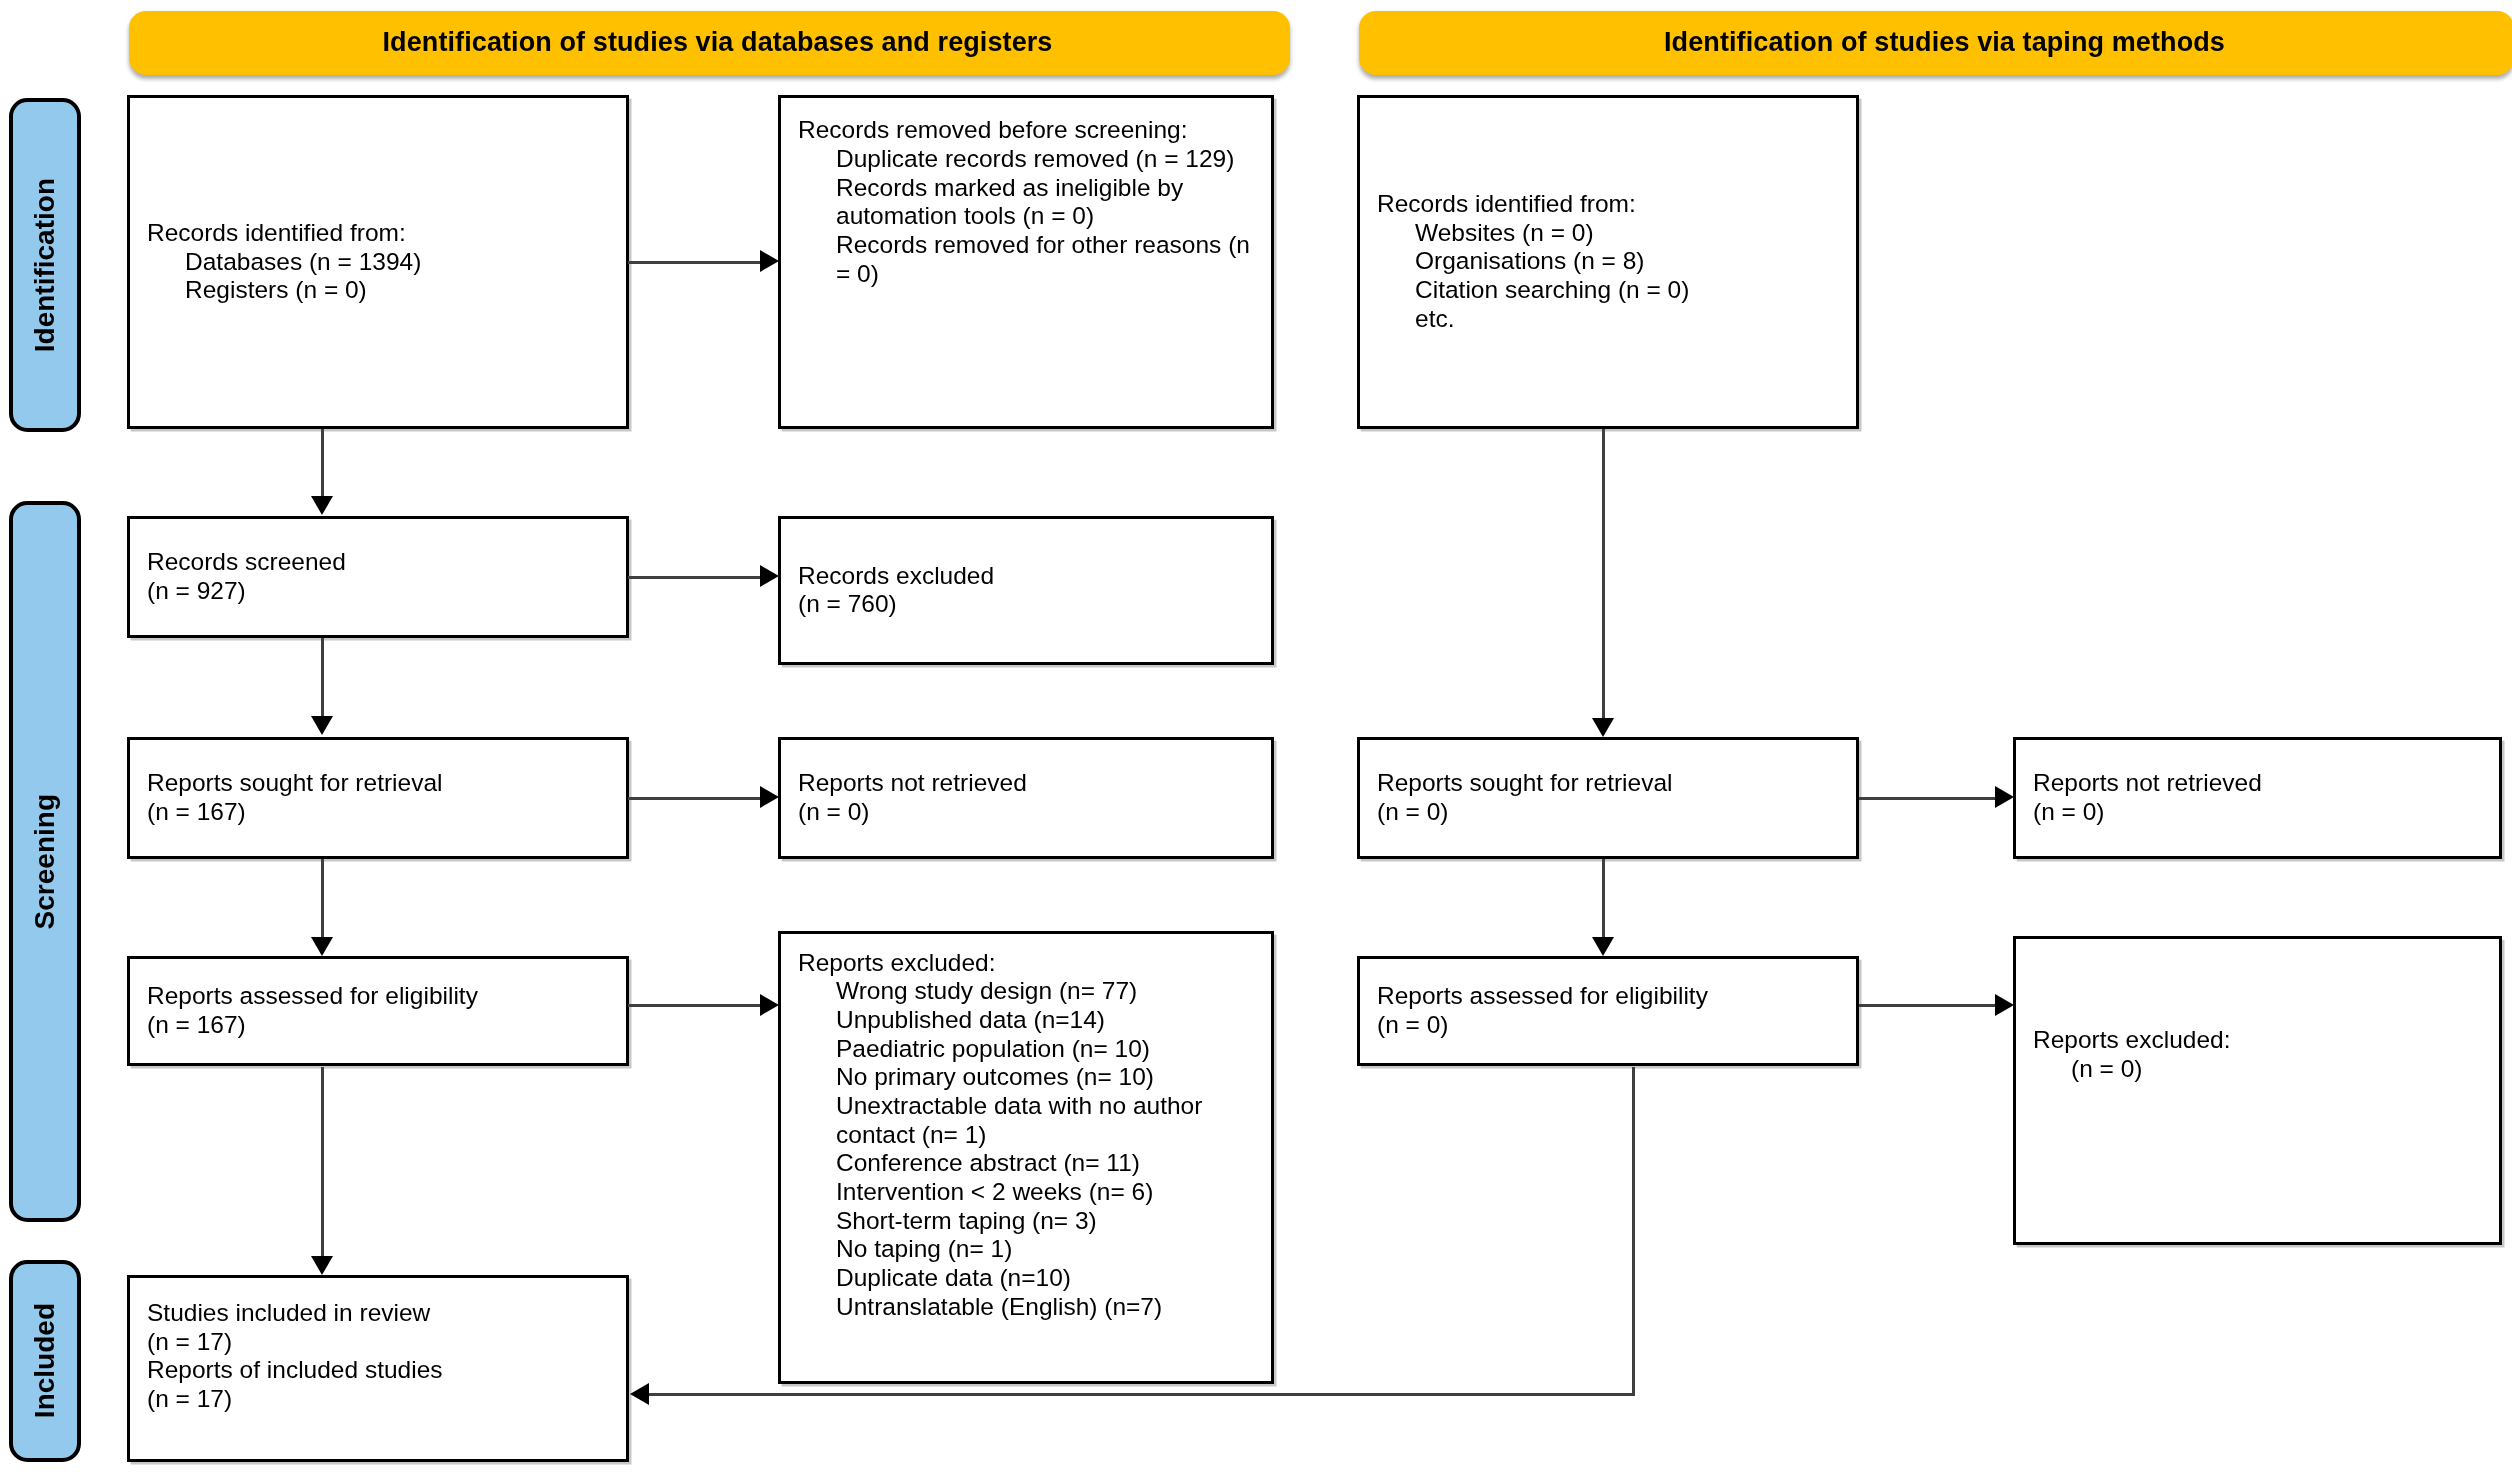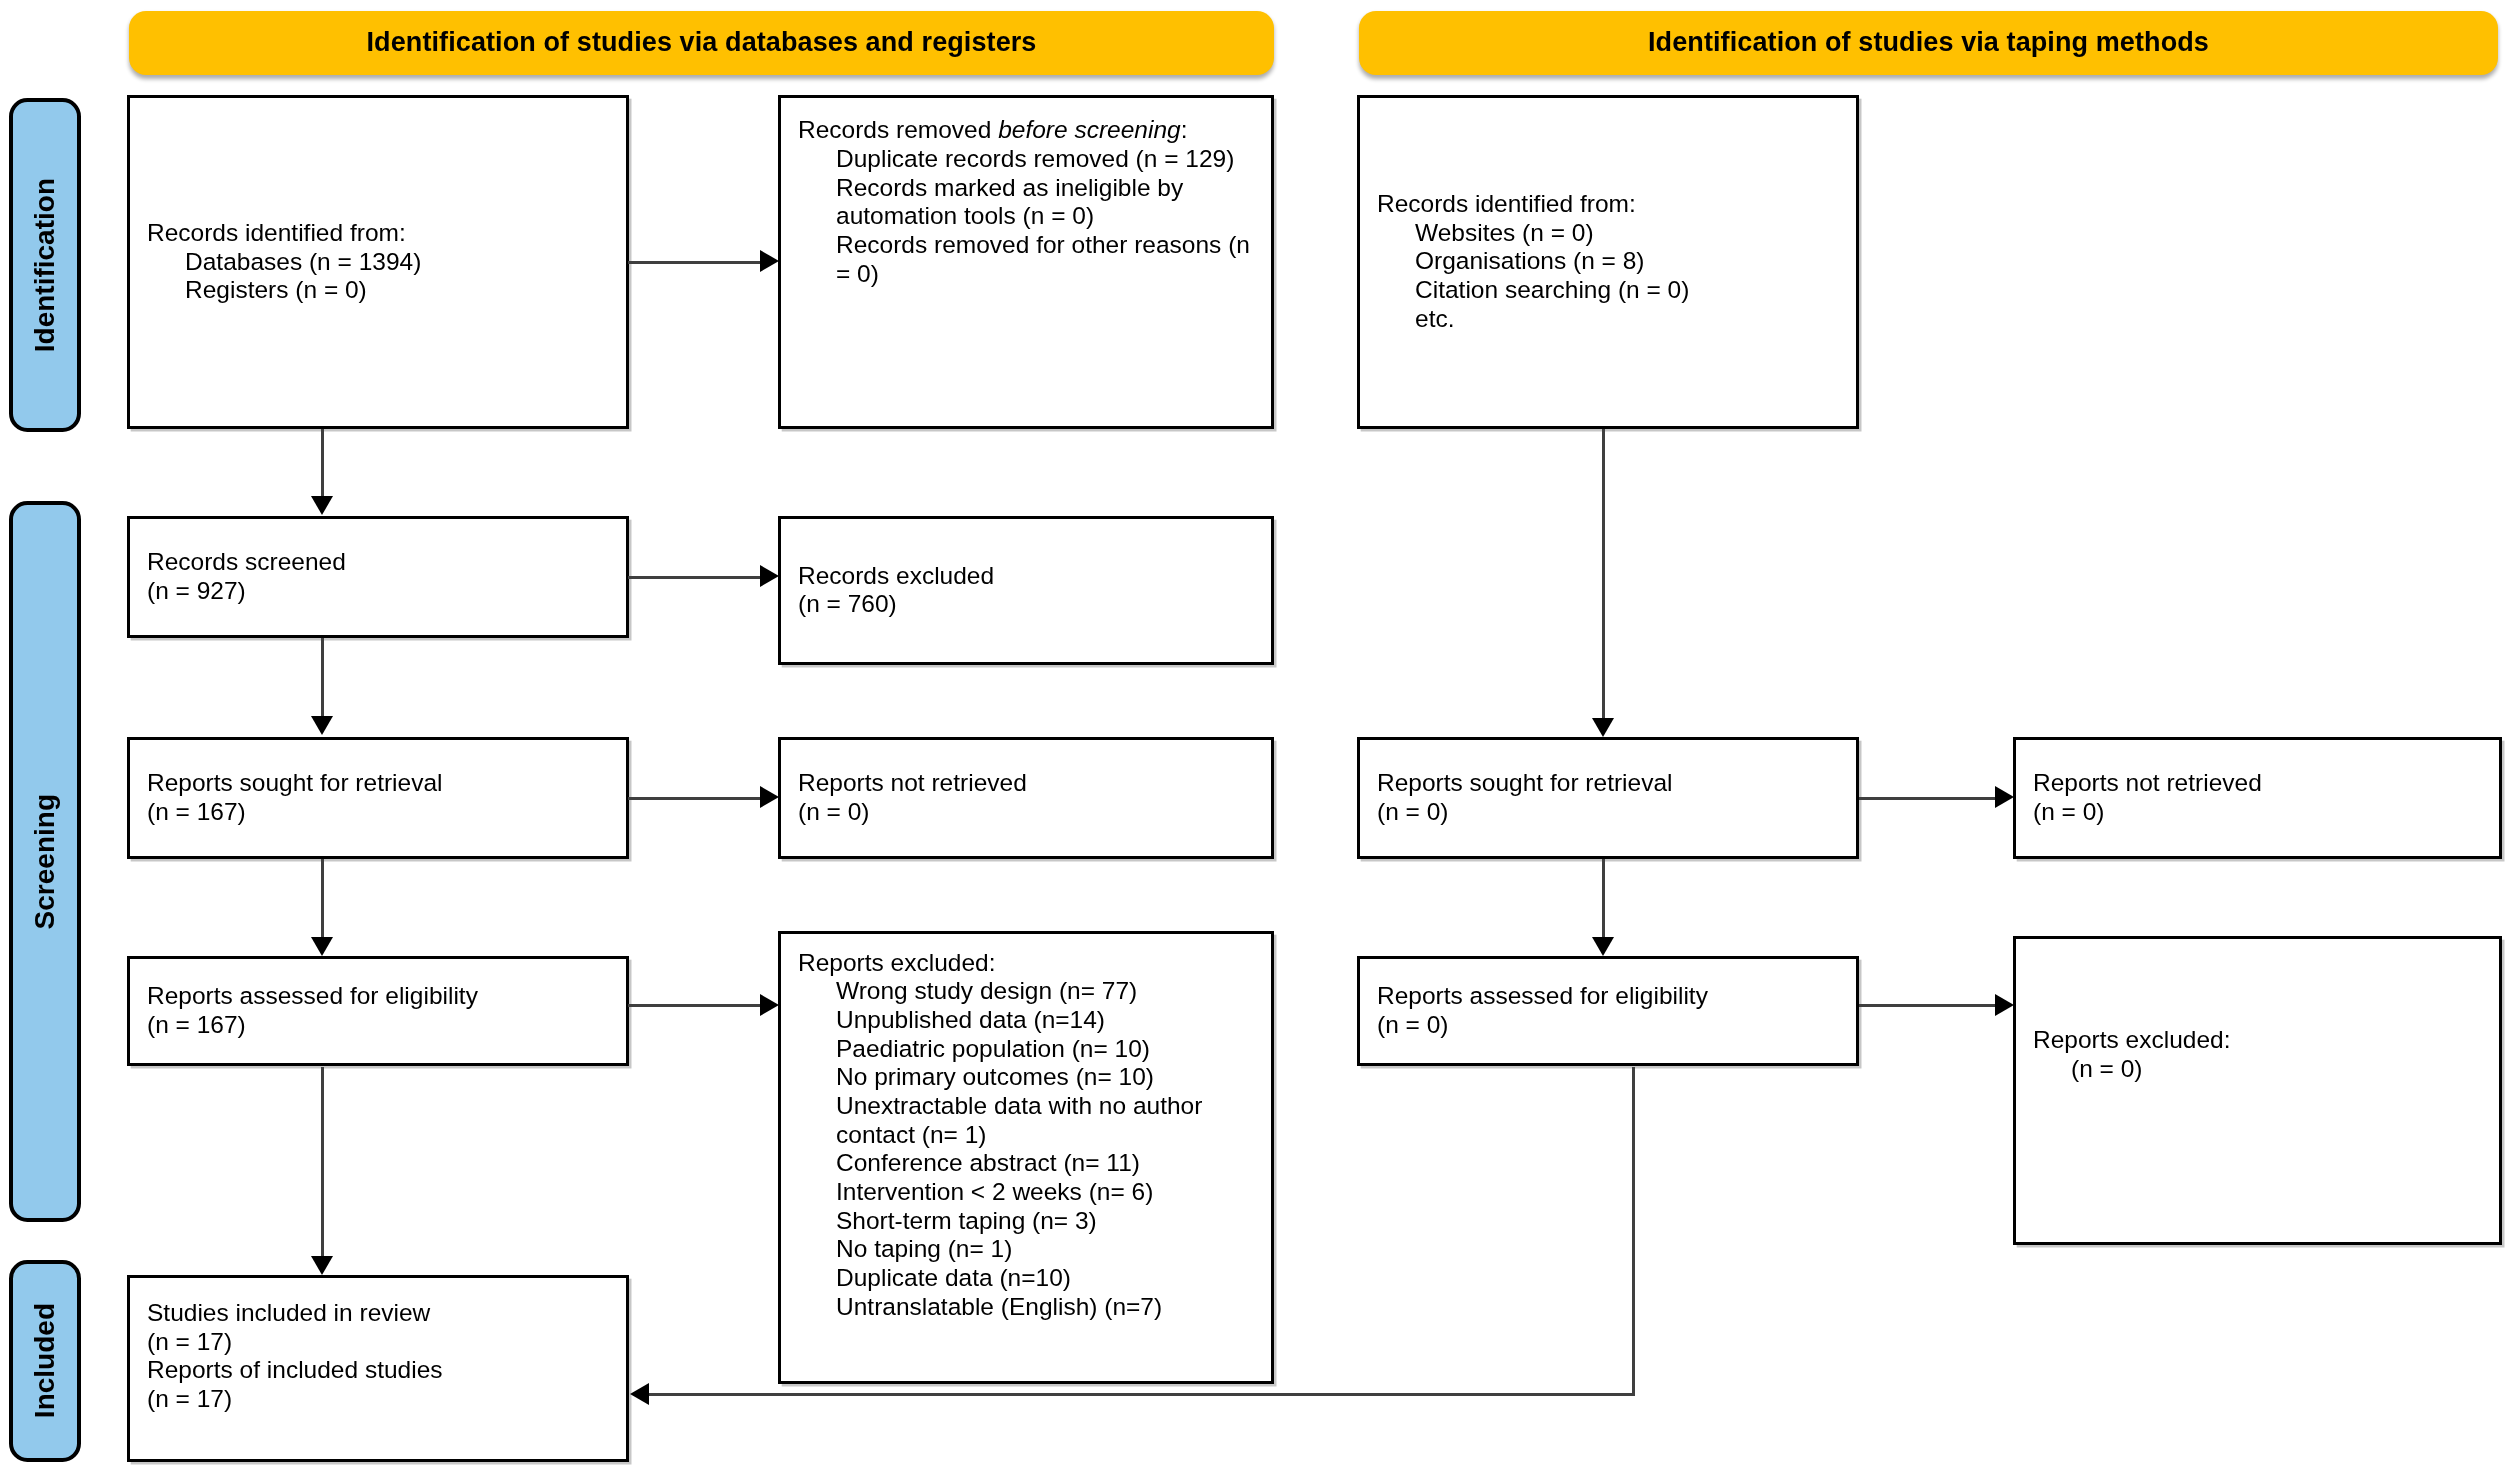--- a/index.html
+++ b/index.html
@@ -4,38 +4,38 @@
 <style>
   html,body{margin:0;padding:0;background:#fff;}
   body{width:2512px;height:1474px;position:relative;
        font-family:"Liberation Sans","DejaVu Sans",sans-serif;
        -webkit-font-smoothing:antialiased;}
   #stage{position:absolute;left:0;top:0;width:2512px;height:1474px;overflow:hidden;background:#fff;}
 
   
   .banner{position:absolute;background:#FFC000;border-radius:17px;
           box-shadow:0 3.1px 4.3px rgba(0,0,0,0.33);
-          display:flex;align-items:center;justify-content:center;}
+          display:flex;align-items:center;justify-content:center;padding-left:16px;}
   .banner span{font-weight:bold;font-size:27px;color:#000;letter-spacing:0.1px;
                text-align:center;line-height:1.1;}
 
   
   .phase{position:absolute;background:#92C9EC;border:4.3px solid #000;border-radius:18.4px;
          display:flex;align-items:center;justify-content:center;box-sizing:border-box;}
   .phase span{font-weight:bold;font-size:28px;color:#000;
               writing-mode:vertical-rl;transform:rotate(180deg);white-space:nowrap;}
 
   
   .box{position:absolute;background:#fff;border:3.1px solid #000;box-sizing:border-box;
        box-shadow:3.1px 3.1px 0 -0.6px rgba(0,0,0,0.22);}
   .box .txt{position:absolute;left:17px;right:8.6px;font-size:24.5px;line-height:1.17;color:#000;
             white-space:pre-wrap;}
   .box.vc .txt{top:50%;transform:translateY(-50%);}
   .box.vt .txt{top:13.5px;}
-  .ital{font-style:italic;margin-top:15px;}
+  .ital{margin-top:15px;}
   .ind{display:block;padding-left:38px;}
 
   
   .hline{position:absolute;height:3.1px;background:#3f3f3f;}
   .vline{position:absolute;width:3.1px;background:#3f3f3f;}
   .ahead{position:absolute;width:0;height:0;}
   .ahead.right{border-top:11.6px solid transparent;border-bottom:11.6px solid transparent;border-left:19px solid #000;}
   .ahead.left{border-top:11.6px solid transparent;border-bottom:11.6px solid transparent;border-right:19px solid #000;}
   .ahead.down{border-left:11.6px solid transparent;border-right:11.6px solid transparent;border-top:19px solid #000;}
 </style>

